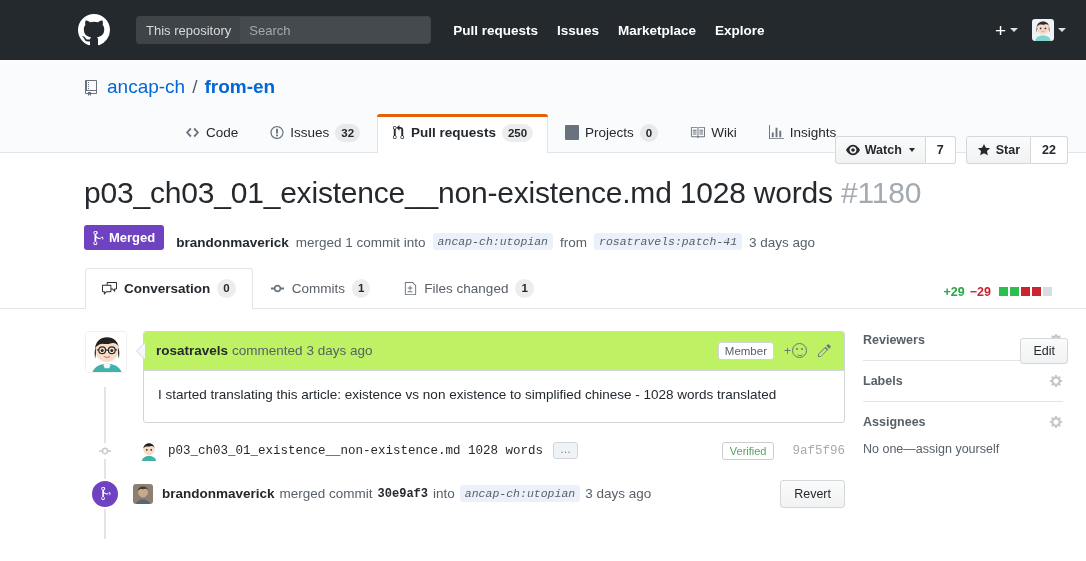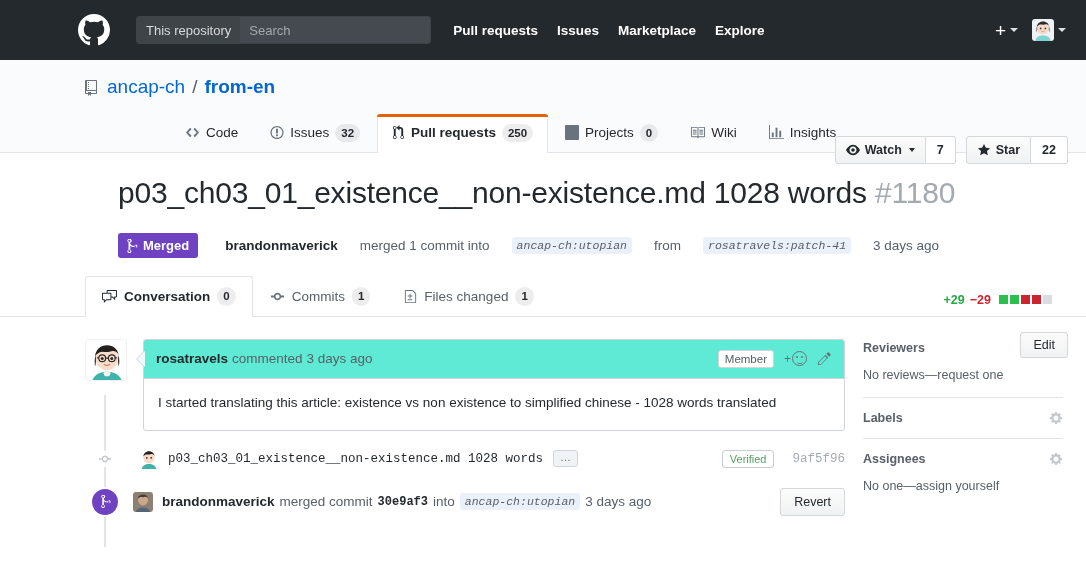--- a/index.html
+++ b/index.html
@@ -197,47 +197,47 @@
     background: rgba(27,31,35,0.08);
     color: #24292e;
     font-size: 11.5px;
     font-weight: bold;
     border-radius: 20px;
     padding: 1px 6px;
     line-height: 1.4;
   }
 
   
-  .pr-head { padding: 22px 24px 0 118px; position: relative; }
+  .pr-head { padding: 22px 24px 0 84px; position: relative; }
   .pr-title {
     font-size: 30px;
     font-weight: normal;
     line-height: 1.22;
     margin: 0;
     letter-spacing: -0.2px;
   }
   .pr-number { color: #a3aab1; font-weight: 300; }
   .edit-btn {
     position: absolute;
-    right: 18px; top: 179px;
+    right: 18px; top: 185px;
     border: 1px solid #d5d8da;
     background: linear-gradient(#fbfbfb, #f1f2f3);
     border-radius: 3px;
     font-size: 12.5px;
     padding: 5px 12px;
     color: #24292e;
     font-family: "Liberation Sans", sans-serif;
     cursor: pointer;
   }
 
   .pr-meta {
     display: flex;
-    align-items: center;
-    gap: 22px;
-    margin-top: 22px;
+    align-items: flex-end;
+    gap: 7px;
+    margin-top: 14px;
     font-size: 13.5px;
     color: #586069;
     flex-wrap: nowrap;
   }
   .state-badge {
     background: #6f42c1;
     color: #fff;
     font-size: 13px;
     font-weight: bold;
     border-radius: 3px;
@@ -356,21 +356,21 @@
     left: -8px;
     border-width: 8px 8px 8px 0;
     border-color: transparent #d1d5da transparent transparent;
   }
   .comment-box::after {
     left: -7px;
     border-width: 8px 8px 8px 0;
     border-color: transparent #f1f8ff transparent transparent;
   }
   .comment-header {
-    background: #5eead4;
+    background: #bef264;
     border-bottom: 1px solid #d1d5da;
     padding: 10px 12px;
     display: flex;
     align-items: center;
     font-size: 13.5px;
     color: #586069;
     border-radius: 2px 2px 0 0;
   }
   .comment-header .user { font-weight: bold; color: #24292e; margin-right: 4px; }
   .hdr-actions {
@@ -852,21 +852,20 @@
   <aside class="sidebar">
     <div class="side-sec">
       <div class="side-head">
         <span>Reviewers</span>
         <span class="gear">
           <svg viewBox="0 0 14 16" width="14" height="14" fill="currentColor">
               <path d="M14 8.77v-1.6l-1.94-.64-.45-1.09.88-1.84-1.13-1.13-1.81.91-1.09-.45-.69-1.92h-1.6l-.63 1.94-1.11.45-1.84-.88-1.13 1.13.91 1.81-.45 1.09L0 7.23v1.59l1.94.64.45 1.09-.88 1.84 1.13 1.13 1.81-.91 1.09.45.69 1.92h1.59l.63-1.94 1.11-.45 1.84.88 1.13-1.13-.92-1.81.47-1.09L14 8.75v.02zM7 11c-1.66 0-3-1.34-3-3s1.34-3 3-3 3 1.34 3 3-1.34 3-3 3z"></path>
             </svg>
         </span>
       </div>
-      <div class="side-text">No reviews—request one</div>
     </div>
 
     <div class="side-sec">
       <div class="side-head">
         <span>Labels</span>
         <span class="gear">
           <svg viewBox="0 0 14 16" width="14" height="14" fill="currentColor">
               <path d="M14 8.77v-1.6l-1.94-.64-.45-1.09.88-1.84-1.13-1.13-1.81.91-1.09-.45-.69-1.92h-1.6l-.63 1.94-1.11.45-1.84-.88-1.13 1.13.91 1.81-.45 1.09L0 7.23v1.59l1.94.64.45 1.09-.88 1.84 1.13 1.13 1.81-.91 1.09.45.69 1.92h1.59l.63-1.94 1.11-.45 1.84.88 1.13-1.13-.92-1.81.47-1.09L14 8.75v.02zM7 11c-1.66 0-3-1.34-3-3s1.34-3 3-3 3 1.34 3 3-1.34 3-3 3z"></path>
             </svg>
         </span>

